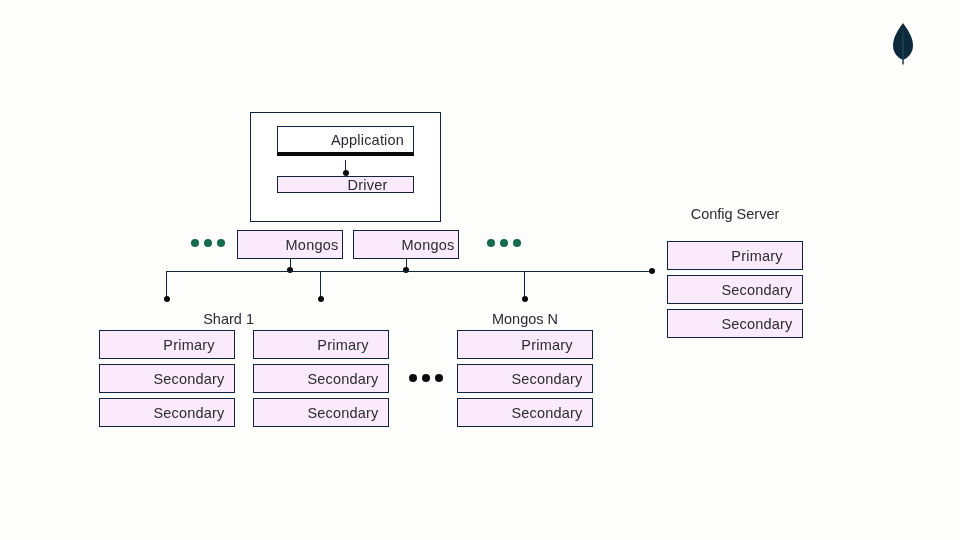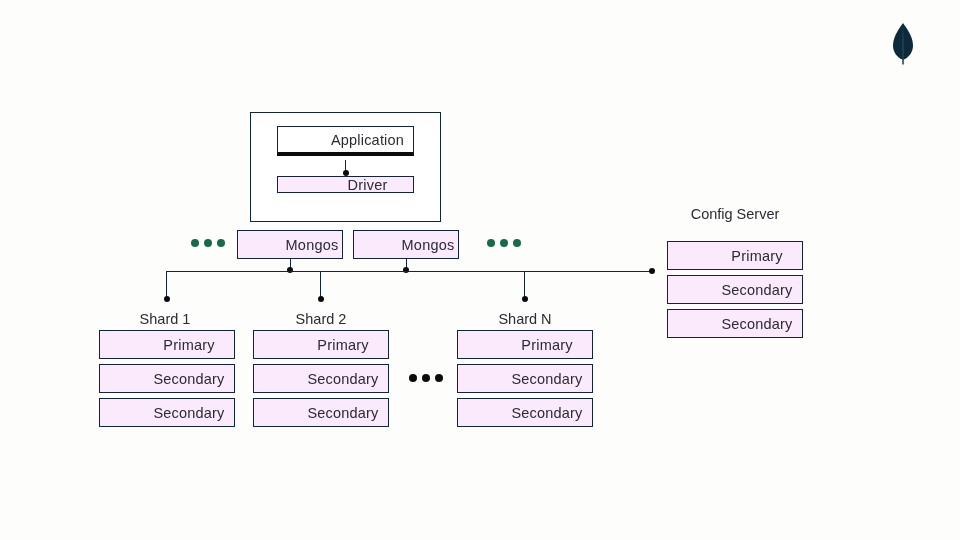--- a/index.html
+++ b/index.html
@@ -156,37 +156,36 @@
 
   <div class="vline" style="left:524px;top:271px;height:28px;"></div>
   <div class="dot" style="left:521.5px;top:296px;"></div>
 
   <div class="label" style="left:635px;top:206px;width:200px;">Config Server</div>
 
   <div class="node" style="left:667px;top:241px;width:136px;height:29px;">Primary</div>
   <div class="node" style="left:667px;top:275px;width:136px;height:29px;">Secondary</div>
   <div class="node" style="left:667px;top:309px;width:136px;height:29px;">Secondary</div>
 
-  <div class="label" style="left:65px;top:311px;width:200px;">Shard 1</div>
+  <div class="label" style="left:54px;top:311px;width:200px;text-align:right;">Shard 1</div>
 
   <div class="node" style="left:99px;top:330px;width:136px;height:29px;">Primary</div>
   <div class="node" style="left:99px;top:364px;width:136px;height:29px;">Secondary</div>
   <div class="node" style="left:99px;top:398px;width:136px;height:29px;">Secondary</div>
 
-  <div class="label" style="left:221px;top:311px;width:200px;">Shard 2</div>
 
   <div class="node" style="left:253px;top:330px;width:136px;height:29px;">Primary</div>
   <div class="node" style="left:253px;top:364px;width:136px;height:29px;">Secondary</div>
   <div class="node" style="left:253px;top:398px;width:136px;height:29px;">Secondary</div>
 
   <div class="ellipsis" style="left:409px;top:374px;">
     <i></i>
       <i></i>
       <i></i>
   </div>
 
-  <div class="label" style="left:425px;top:311px;width:200px;">Shard N</div>
+  <div class="label" style="left:425px;top:311px;width:200px;">Mongos N</div>
 
   <div class="node" style="left:457px;top:330px;width:136px;height:29px;">Primary</div>
   <div class="node" style="left:457px;top:364px;width:136px;height:29px;">Secondary</div>
   <div class="node" style="left:457px;top:398px;width:136px;height:29px;">Secondary</div>
 
 </div>
 
 </body></html>

